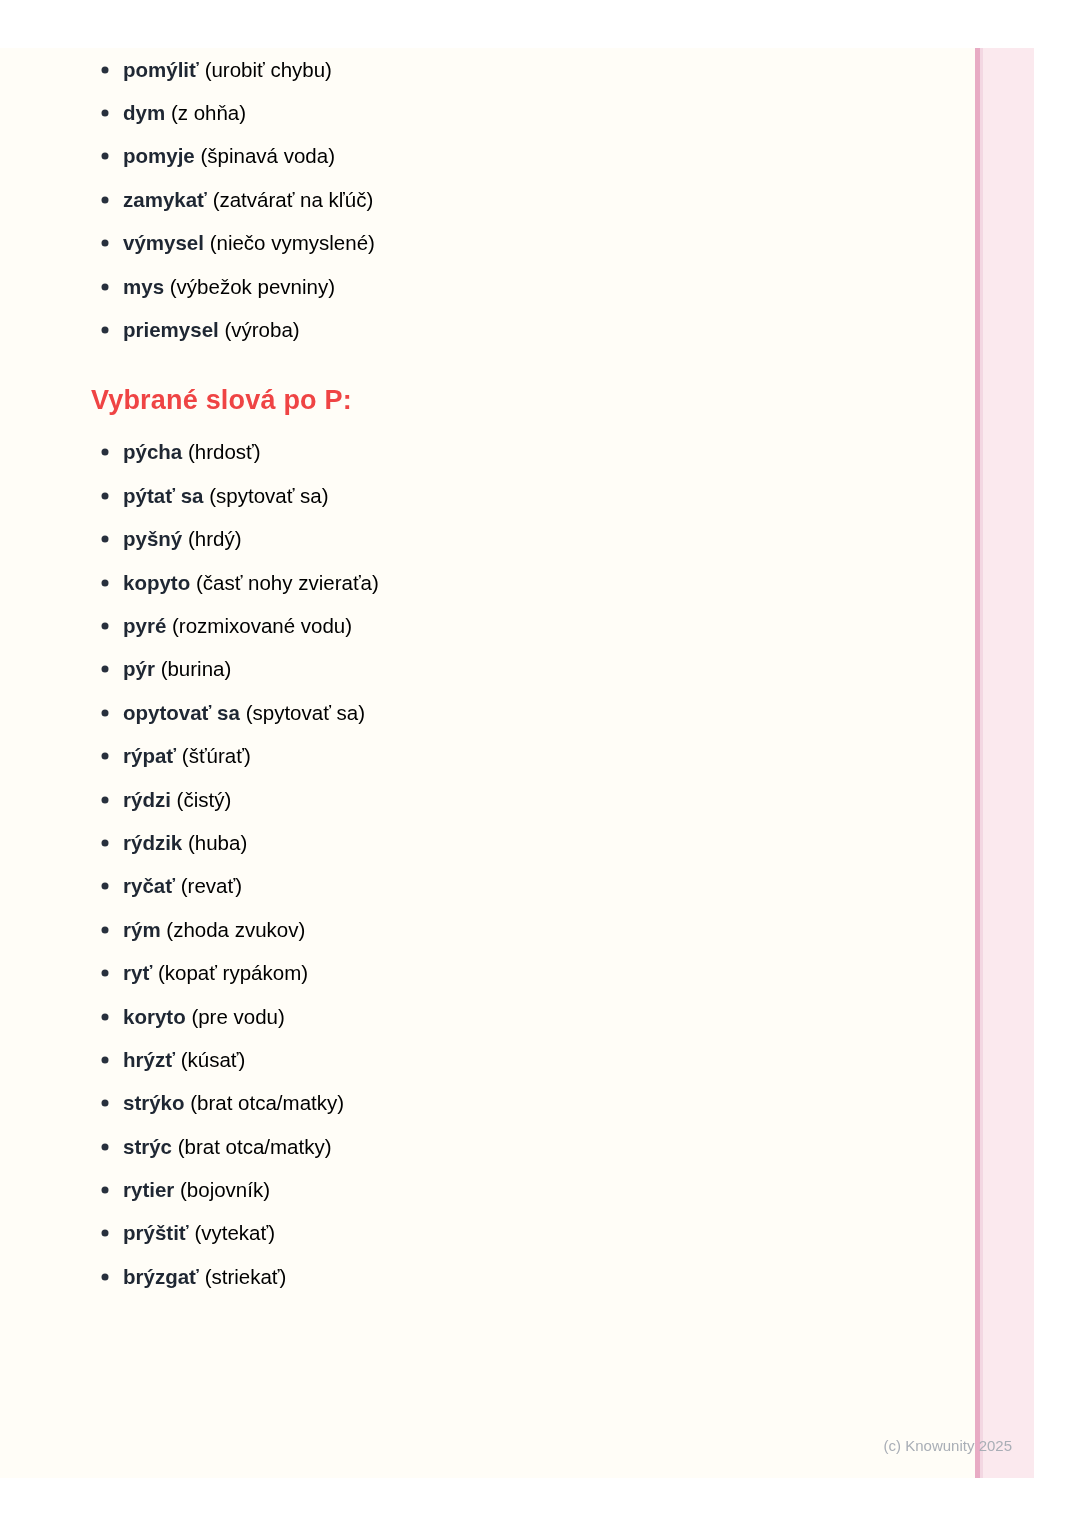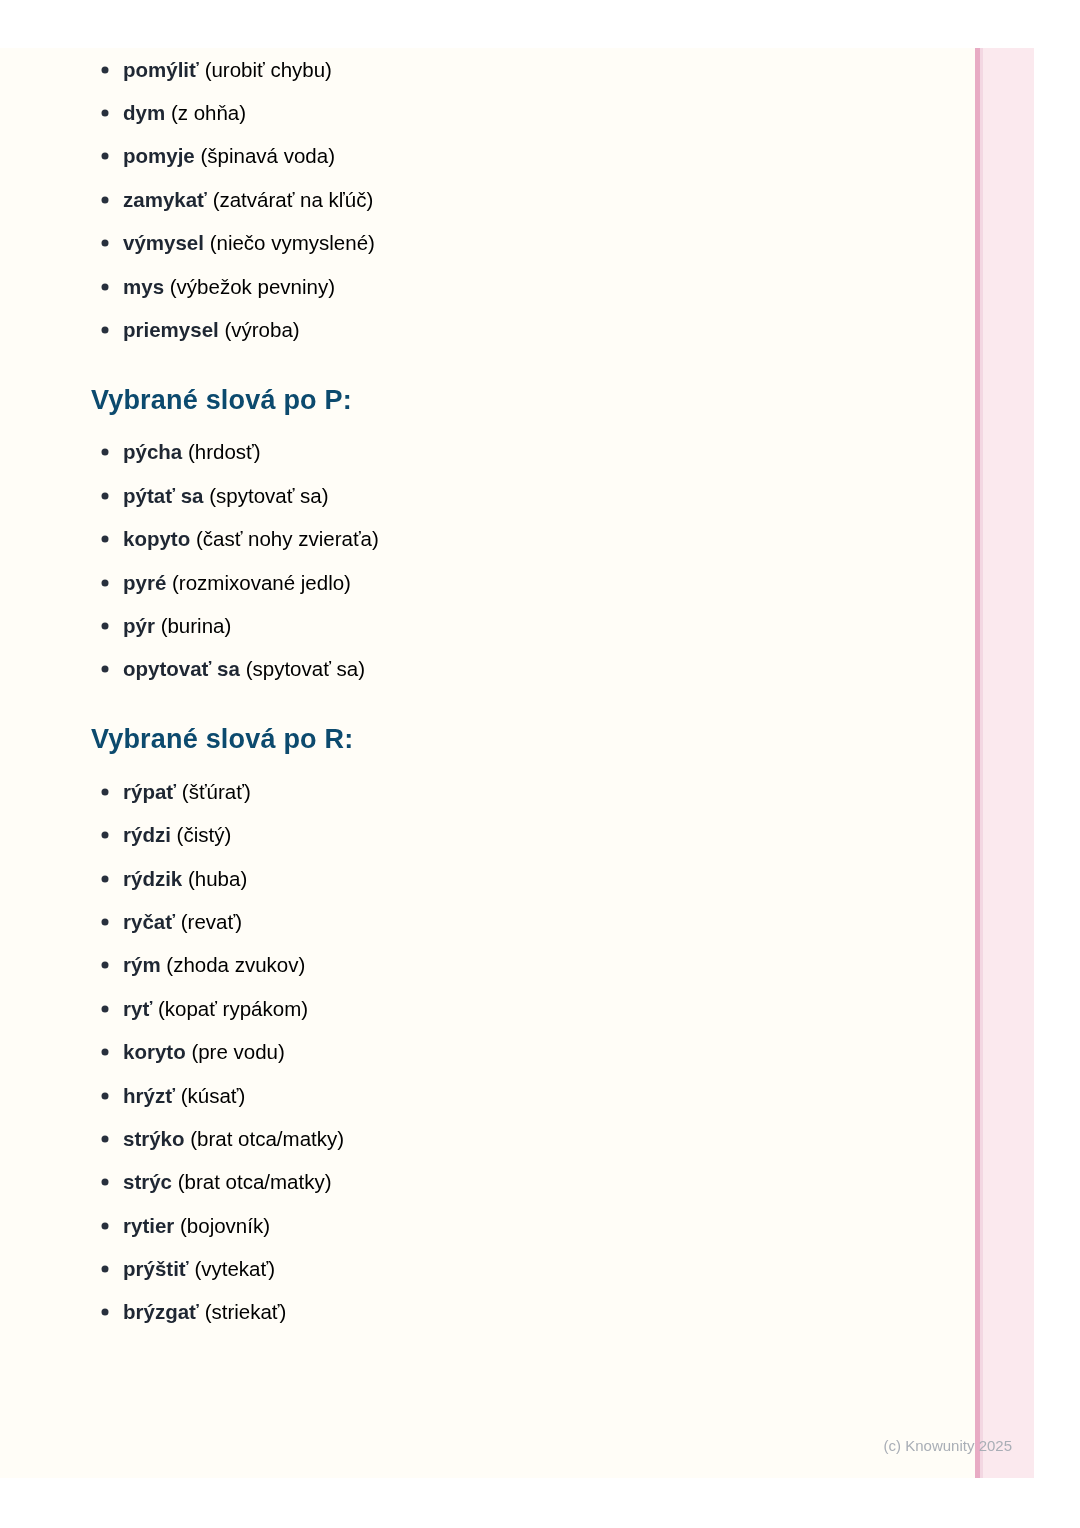--- a/index.html
+++ b/index.html
@@ -78,21 +78,21 @@
     margin-right: 0.28em;
   }
   .note {
     font-weight: 400;
     color: #000000;
   }
   h2.section-heading {
     font-size: 27px;
     line-height: 36px;
     font-weight: 700;
-    color: #0c4a6e;
+    color: #ef4444;
     margin: 30px 0 13px 0;
     letter-spacing: 0.2px;
   }
   .footer {
     position: absolute;
     top: 1437px;
     right: 68px;
     font-size: 15px;
     color: #a9aeb6;
     z-index: 5;
@@ -151,40 +151,44 @@
     <span class="term">pýcha</span>
     <span class="note">(hrdosť)</span>
   </li>
         <li>
     <span class="bullet"></span>
     <span class="term">pýtať sa</span>
     <span class="note">(spytovať sa)</span>
   </li>
         <li>
     <span class="bullet"></span>
+    <span class="term">pyšný</span>
+    <span class="note">(hrdý)</span>
+  </li>
+        <li>
+    <span class="bullet"></span>
     <span class="term">kopyto</span>
     <span class="note">(časť nohy zvieraťa)</span>
   </li>
         <li>
     <span class="bullet"></span>
     <span class="term">pyré</span>
-    <span class="note">(rozmixované jedlo)</span>
+    <span class="note">(rozmixované vodu)</span>
   </li>
         <li>
     <span class="bullet"></span>
     <span class="term">pýr</span>
     <span class="note">(burina)</span>
   </li>
         <li>
     <span class="bullet"></span>
     <span class="term">opytovať sa</span>
     <span class="note">(spytovať sa)</span>
   </li>
       </ul>
-      <h2 class="section-heading">Vybrané slová po R:</h2>
       <ul class="word-list">
         <li>
     <span class="bullet"></span>
     <span class="term">rýpať</span>
     <span class="note">(šťúrať)</span>
   </li>
         <li>
     <span class="bullet"></span>
     <span class="term">rýdzi</span>
     <span class="note">(čistý)</span>

